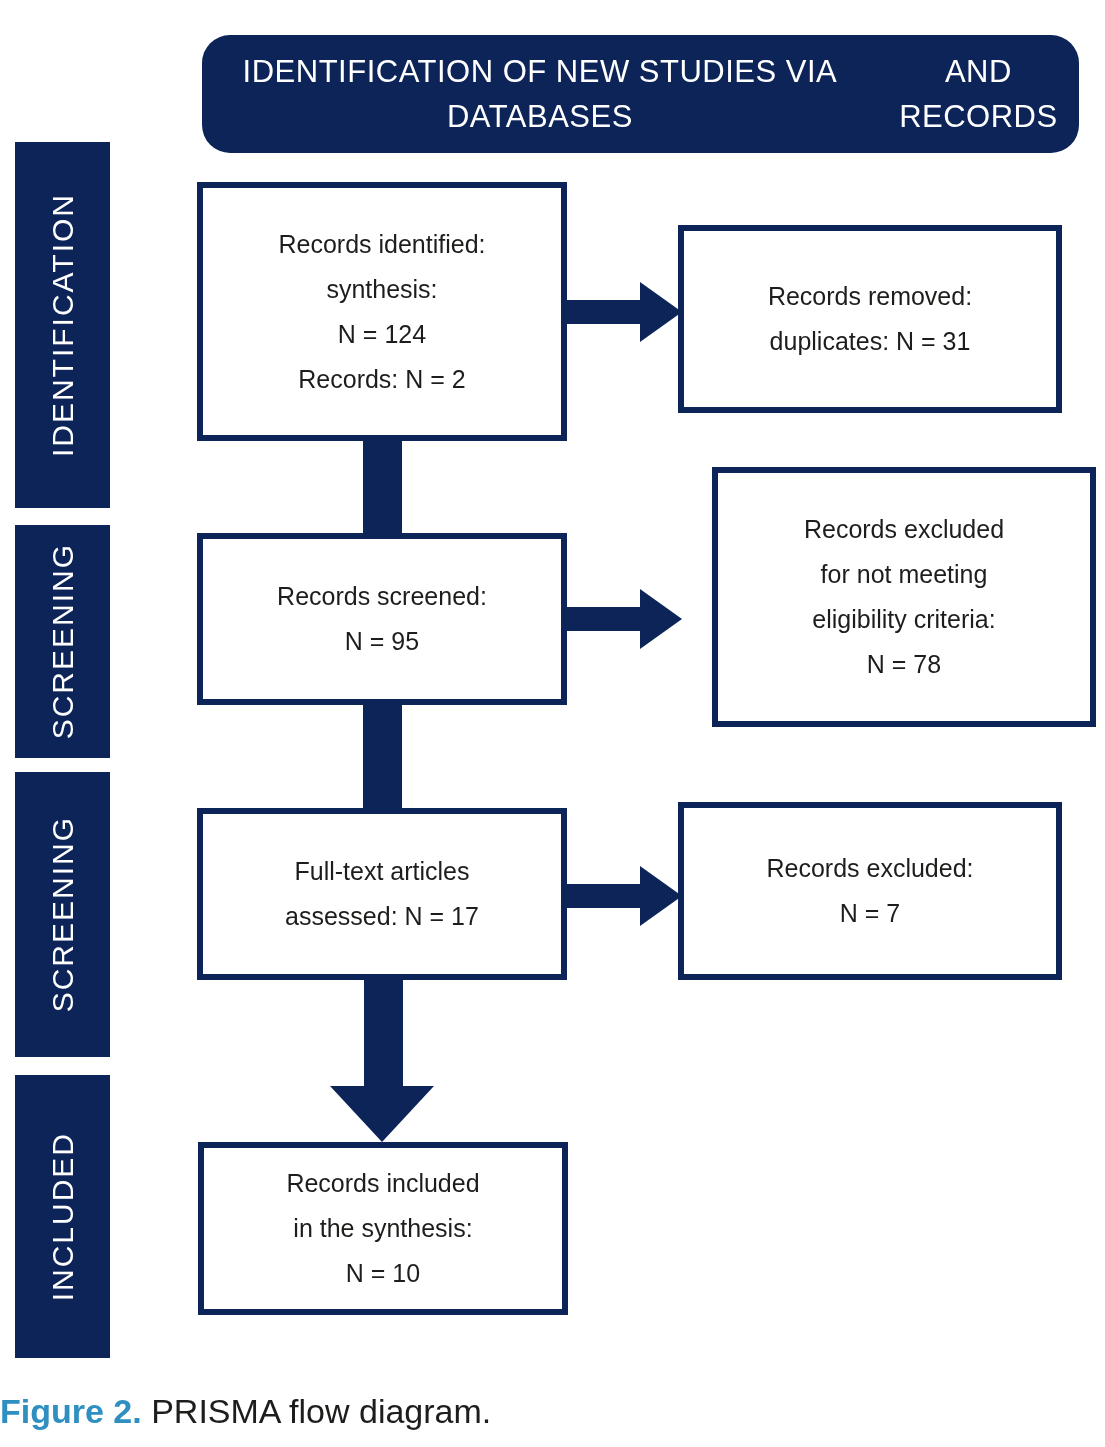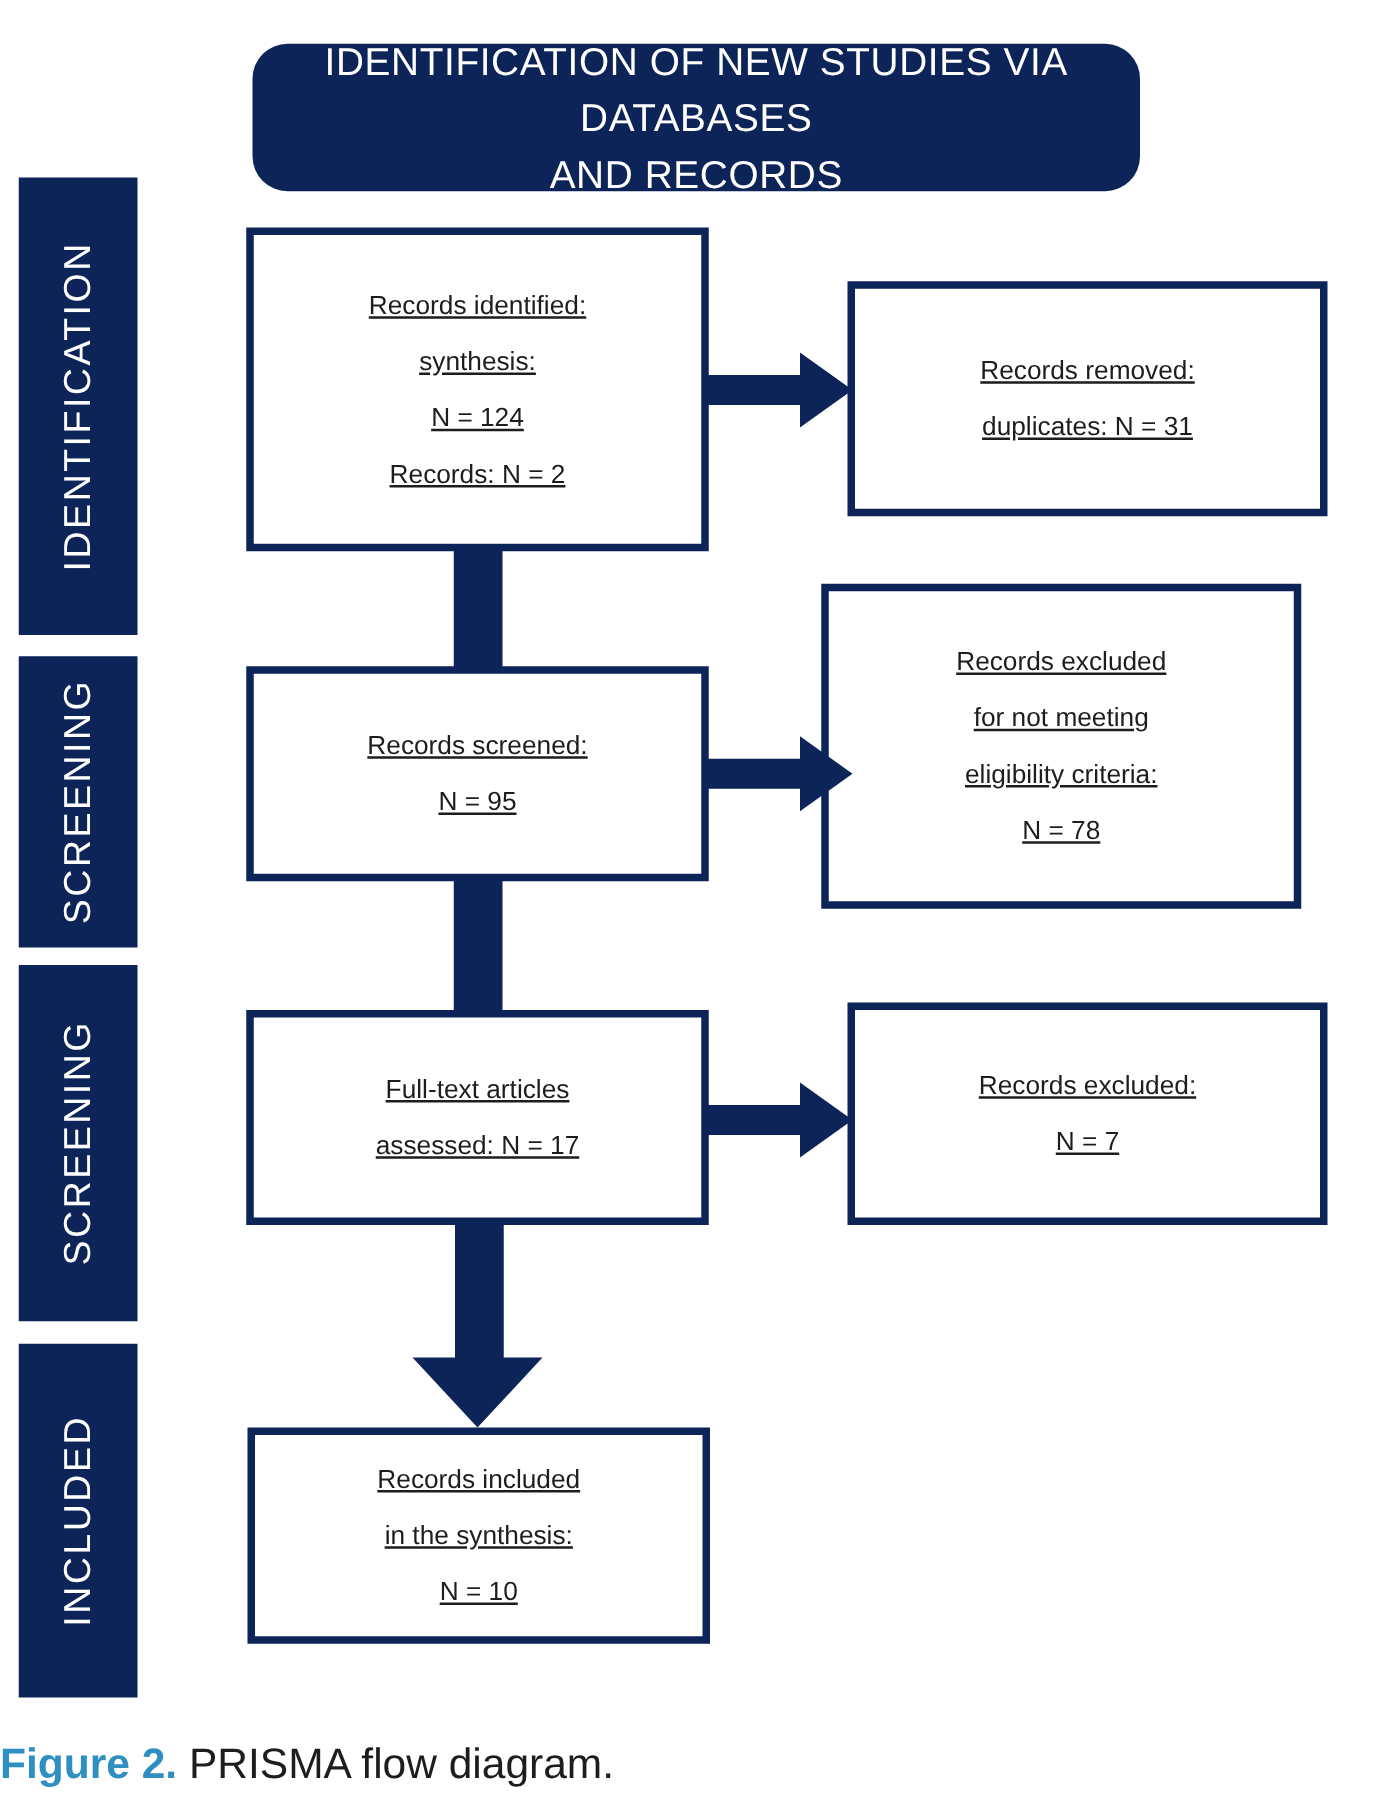--- a/index.html
+++ b/index.html
@@ -16,24 +16,24 @@
     position:relative;
     width:1105px;
     height:1447px;
     background:#ffffff;
     overflow:hidden;
   }
   
   .banner{
     position:absolute;
     left:202px; top:35px;
-    width:710px; height:118px;
+    width:877px; height:118px;
     background:var(--navy);
     border-radius:28px;
-    display:flex; flex-direction:column;
+    display:flex; 
     align-items:center; justify-content:center;
     text-align:center;
   }
   .banner .bline{
     color:#ffffff;
     font-size:31px;
     line-height:45px;
     letter-spacing:0.5px;
   }
   
@@ -54,24 +54,23 @@
   
   .fbox{
     position:absolute;
     background:#ffffff;
     border:6px solid var(--navy);
     display:flex; flex-direction:column;
     align-items:center; justify-content:center;
     text-align:center;
   }
   .fbox .line{
-    font-size:21px;
+    font-size:25px;
     line-height:45px;
     color:var(--text);
-    text-decoration:underline;
   }
   
   .vshaft{
     position:absolute;
     width:39px;
     background:var(--navy);
   }
   .hshaft{
     position:absolute;
     height:24px;
@@ -147,21 +146,21 @@
     <div class="line">Records included</div>
     <div class="line">in the synthesis:</div>
     <div class="line">N = 10</div>
   </div>
 
   <div class="fbox" style="left:678px;top:225px;width:384px;height:188px;">
     <div class="line">Records removed:</div>
     <div class="line">duplicates: N = 31</div>
   </div>
 
-  <div class="fbox" style="left:657px;top:467px;width:384px;height:260px;">
+  <div class="fbox" style="left:712px;top:467px;width:384px;height:260px;">
     <div class="line">Records excluded</div>
     <div class="line">for not meeting</div>
     <div class="line">eligibility criteria:</div>
     <div class="line">N = 78</div>
   </div>
 
   <div class="fbox" style="left:678px;top:802px;width:384px;height:178px;text-align:center;">
     <div class="line">Records excluded:</div>
     <div class="line">N = 7</div>
   </div>

